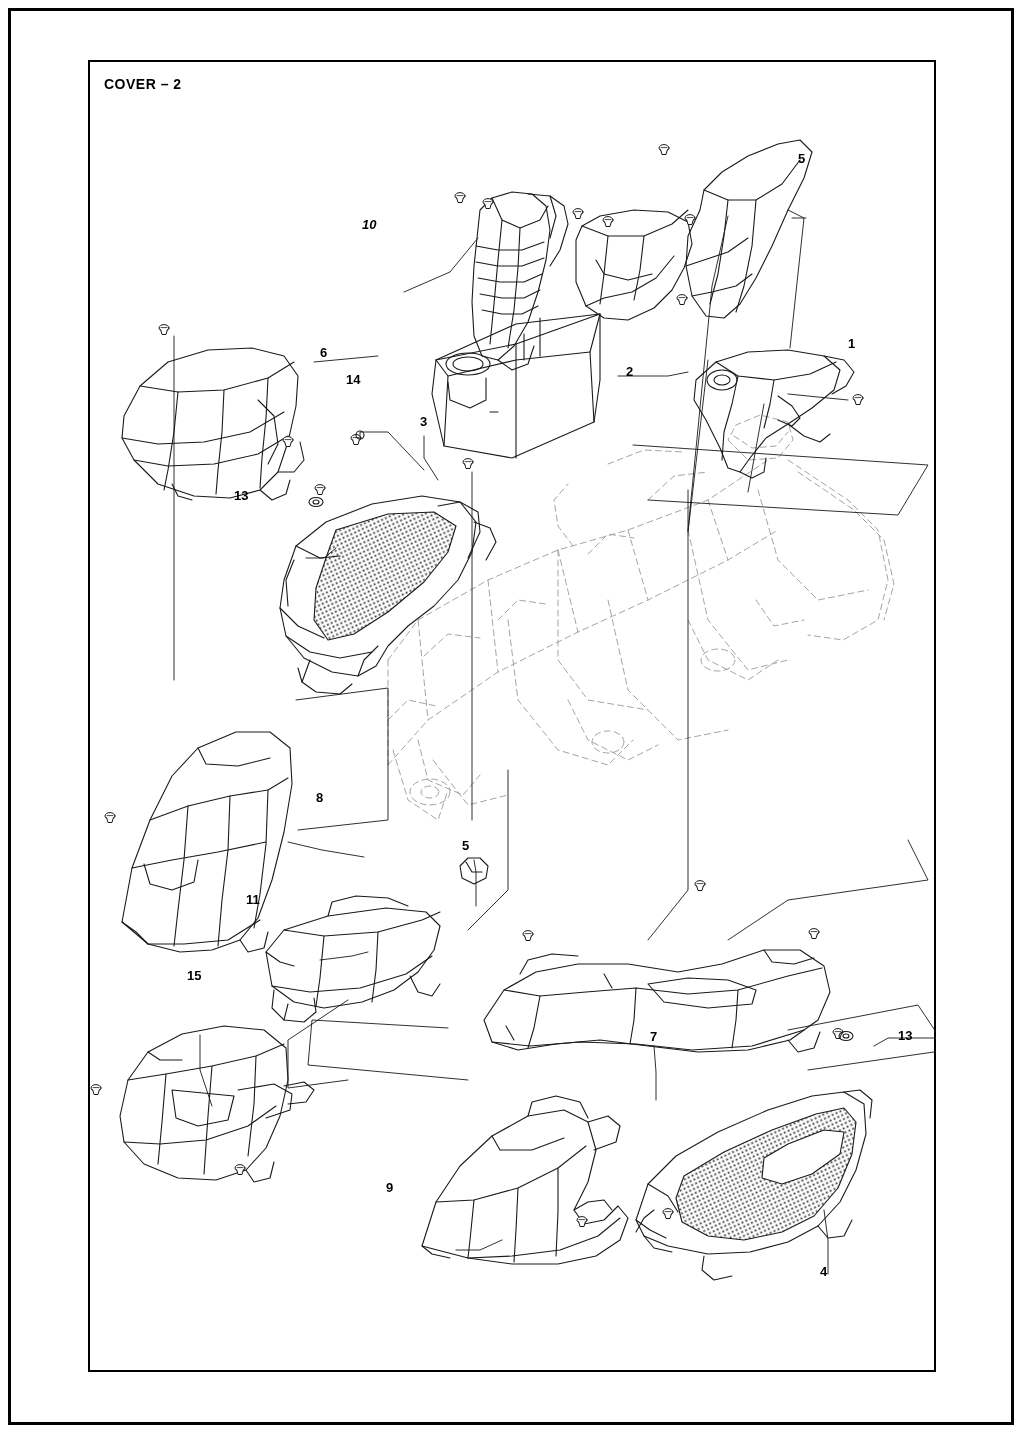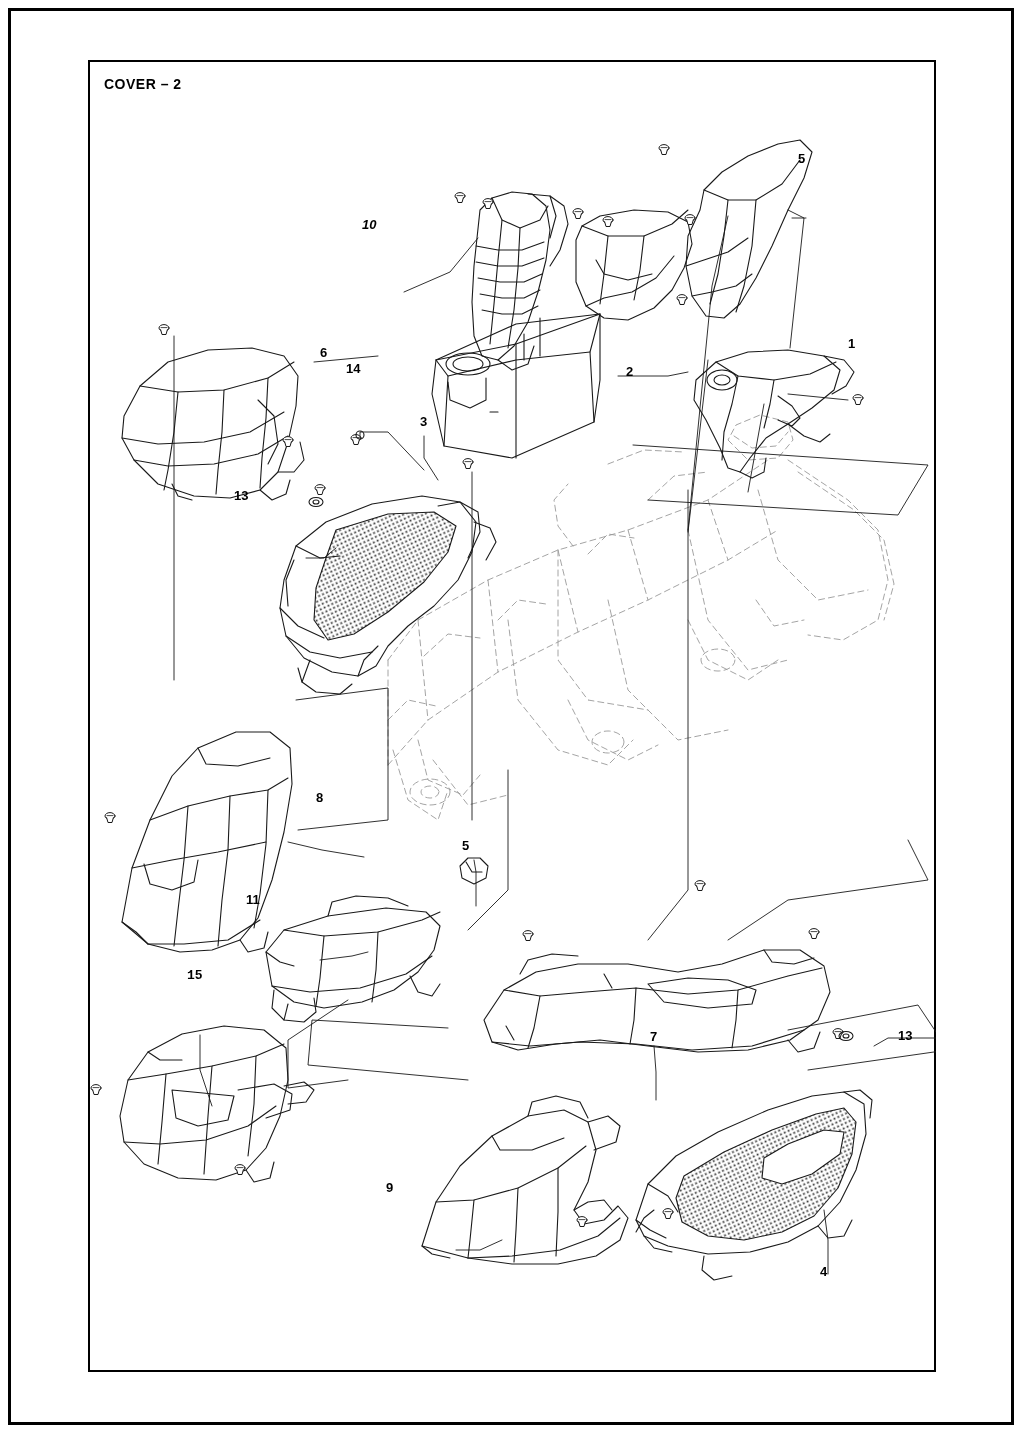--- a/index.html
+++ b/index.html
@@ -387,16 +387,16 @@
   <div class="callout" style="left:798px; top:152px;">5</div>
   <div class="callout" style="left:320px; top:346px;">6</div>
   <div class="callout" style="left:650px; top:1030px;">7</div>
   <div class="callout" style="left:316px; top:791px;">8</div>
   <div class="callout" style="left:386px; top:1181px;">9</div>
   <div class="callout" style="left:362px; top:218px;font-style:italic;">10</div>
   <div class="callout" style="left:246px; top:893px;text-align:center;">11</div>
   <div class="callout" style="left:462px; top:839px;">5</div>
   <div class="callout" style="left:234px; top:489px;">13</div>
   <div class="callout" style="left:898px; top:1029px;">13</div>
-  <div class="callout" style="left:346px; top:362px;">14</div>
-  <div class="callout" style="left:187px; top:969px;font-family:Liberation Mono, monospace;">15</div>
+  <div class="callout" style="left:346px; top:373px;">14</div>
+  <div class="callout" style="left:187px; top:969px;">15</div>
 
 </div>
 
 </body></html>

